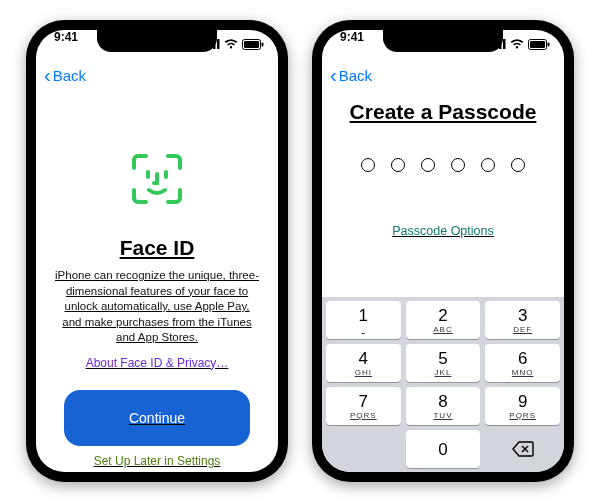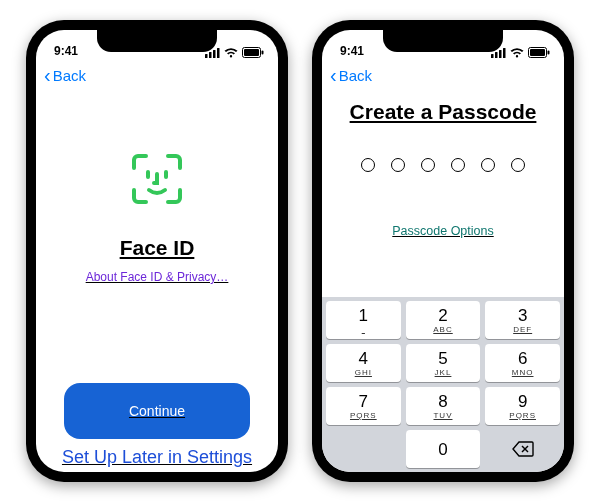--- a/index.html
+++ b/index.html
@@ -42,21 +42,20 @@
     width: 120px;
     height: 22px;
     background: #000;
     border-bottom-left-radius: 14px;
     border-bottom-right-radius: 14px;
     z-index: 5;
   }
   .status-bar {
     height: 28px;
     display: flex;
-    align-items: flex-end;
     justify-content: space-between;
     padding: 0 14px 2px 18px;
     font-size: 12px;
     font-weight: 600;
     gap: 14px;
   }
   .status-icons { display: flex; align-items: center; gap: 4px; }
   .nav-bar {
     height: 30px;
     display: flex;
@@ -83,22 +82,22 @@
     border-radius: 16px;
     height: 56px;
     display: flex;
     align-items: center;
     justify-content: center;
     font-size: 14px;
     font-weight: 500;
     margin: 0 10px 8px;
   }
   .secondary-link {
-    color: #1d4ed8;
-    font-size: 18px;
+    color: #4d7c0f;
+    font-size: 12px;
     text-align: center;
     padding-bottom: 4px;
   }
   .footer-a { margin-top: auto; width:100%; }
   .passcode-dots {
     display: flex;
     gap: 16px;
     margin-top: 34px;
     justify-content: center;
   }
@@ -166,20 +165,21 @@
           <path d="M50 16 V8 a4 4 0 0 0 -4-4 h-8"></path>
           <path d="M4 38 v8 a4 4 0 0 0 4 4 h8"></path>
           <path d="M50 38 v8 a4 4 0 0 1 -4 4 h-8"></path>
           <line x1="18" y1="20" x2="18" y2="25"></line>
           <line x1="36" y1="20" x2="36" y2="25"></line>
           <path d="M27 22 v9 h-3"></path>
           <path d="M19 38 q8 6 16 0"></path>
         </svg>
       </div>
       <div class="title">Face ID</div>
+      <div class="desc">iPhone can recognize the unique, three-dimensional features of your face to unlock automatically, use Apple Pay, and make purchases from the iTunes and App Stores.</div>
       <div class="link">About Face ID &amp; Privacy…</div>
       <div class="footer-a">
         <div class="primary-btn">
           <span>Continue</span>
         </div>
         <div class="secondary-link">Set Up Later in Settings</div>
       </div>
     </div>
   </div>
 </div>

